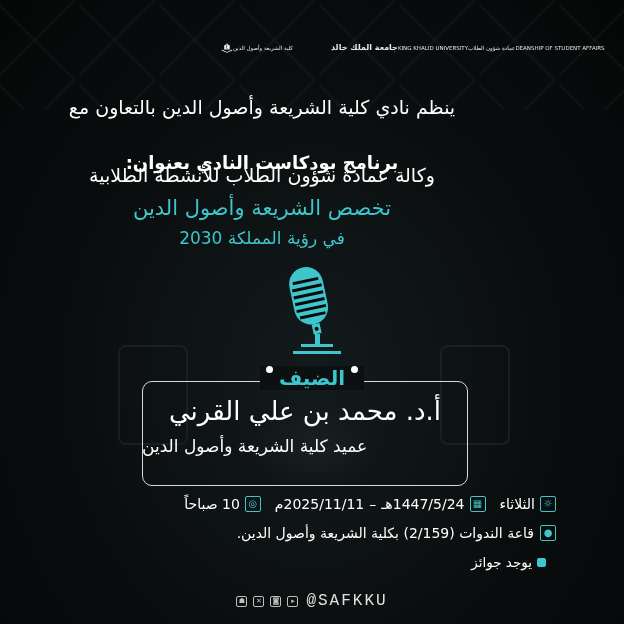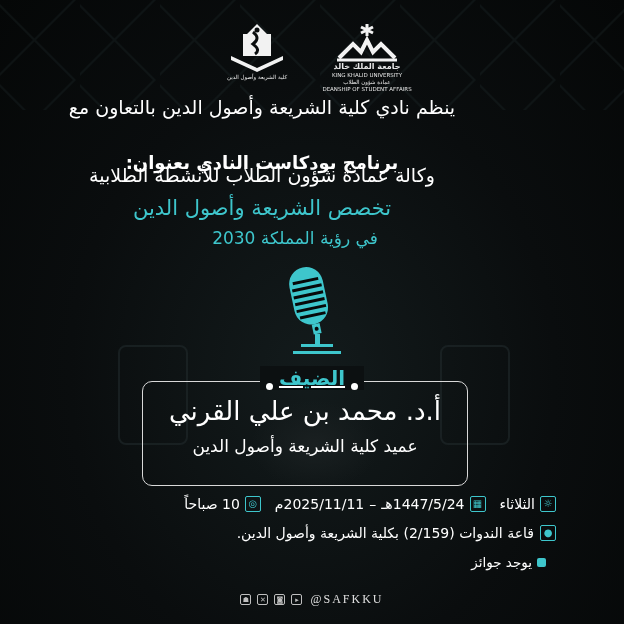--- a/index.html
+++ b/index.html
@@ -13,54 +13,54 @@
         linear-gradient(135deg, transparent 45%, #2a3a3c 46%, #2a3a3c 47%, transparent 48%),
         linear-gradient(45deg, transparent 45%, #2a3a3c 46%, #2a3a3c 47%, transparent 48%);
       background-size: 80px 80px; }
     .chair { position: absolute; border: 2px solid #1e2628; border-radius: 8px; opacity: .7; }
     .chair.left { left: 118px; top: 345px; width: 70px; height: 100px; }
     .chair.right { left: 440px; top: 345px; width: 70px; height: 100px; }
     .table-shade { position: absolute; left: 250px; top: 400px; width: 130px; height: 90px;
       background: radial-gradient(ellipse, #1a2021 0%, transparent 70%); }
 
     .logos { position: absolute; top: 22px; left: 0; width: 624px; display: flex; justify-content: center; gap: 38px; direction: ltr; }
-    .logo { display: flex; flex-direction: column; align-items: center; width: 72px; }
+    .logo { display: flex; flex-direction: row; align-items: center; width: 72px; }
     .logo svg { display: block; }
     .logo .cap { font-size: 5.5px; color: #e8e8e8; text-align: center; line-height: 1.25; white-space: nowrap; }
     .logo .cap.ar { font-size: 8px; font-weight: bold; }
 
     .line { position: absolute; left: 0; width: 524px; text-align: center; white-space: nowrap; }
     .intro1 { top: 96px; font-size: 19px; }
     .intro2 { top: 124px; font-size: 19px; margin-top: 40px; }
     .intro3 { top: 152px; font-size: 18px; font-weight: bold; }
     .title1 { top: 196px; font-size: 21px; color: #3ec6cc; font-weight: normal; }
-    .title2 { top: 228px; font-size: 17px; color: #3ec6cc; margin-left: 33px; }
+    .title2 { top: 228px; font-size: 17px; color: #3ec6cc; }
 
     .mic { position: absolute; left: 275px; top: 262px; }
 
     .guest-box { position: absolute; left: 142px; top: 381px; width: 326px; height: 105px;
       border: 1.5px solid #d9d9d9; border-radius: 10px; }
     .guest-label-wrap { position: absolute; left: 0; width: 624px; top: 366px; display: flex; justify-content: center; align-items: center; }
-    .guest-label { background: #0c1011; padding: 0 6px; display: flex; align-items: flex-end; gap: 6px; text-decoration: underline; }
+    .guest-label { background: #0c1011; padding: 0 6px; display: flex; align-items: flex-start; gap: 6px; }
     .dot { width: 7px; height: 7px; border-radius: 50%; background: #fff; }
     .guest-label span.t { font-size: 20px; color: #3ec6cc; font-weight: bold; }
     .guest-name { position: absolute; top: 396px; left: 142px; width: 326px; text-align: center; font-size: 26px; white-space: nowrap; }
-    .guest-role { position: absolute; top: 436px; left: 142px; width: 326px; text-align: center; font-size: 17px; white-space: nowrap; }
+    .guest-role { position: absolute; top: 436px; left: 142px; width: 326px; text-align: left; font-size: 17px; white-space: nowrap; }
 
     .info { position: absolute; right: 68px; font-size: 14px; display: flex; align-items: center; gap: 6px; white-space: nowrap; }
     .info1 { top: 496px; }
     .info2 { top: 525px; }
     .info3 { top: 554px; font-size: 13.5px; }
     .ic { width: 16px; height: 16px; border: 1.6px solid #3ec6cc; border-radius: 2px; display: inline-flex; align-items: center; justify-content: center; font-size: 10px; color: #3ec6cc; line-height: 1; flex: none; }
     .sq { width: 9px; height: 9px; background: #3ec6cc; border-radius: 2px; display: inline-block; flex: none; }
     .seg { display: inline-flex; align-items: center; gap: 5px; }
 
     .footer { position: absolute; top: 592px; left: 0; width: 624px; display: flex; justify-content: center; align-items: center; gap: 6px; direction: ltr; }
     .sico { width: 11px; height: 11px; border: 1.3px solid #bfbfbf; border-radius: 2px; display: inline-flex; align-items: center; justify-content: center; font-size: 7px; color: #bfbfbf; }
-    .handle { font-size: 12px; letter-spacing: 2px; color: #e0e0e0; margin-left: 2px; font-family: Liberation Serif, serif; }
+    .handle { font-size: 16px; letter-spacing: 2px; color: #e0e0e0; margin-left: 2px; font-family: Liberation Mono, monospace; }
   </style>
 </head>
 <body>
 
 <div class="bg"></div>
 <div class="bg-pattern"></div>
 <div class="chair left"></div>
 <div class="chair right"></div>
 <div class="table-shade"></div>
 

